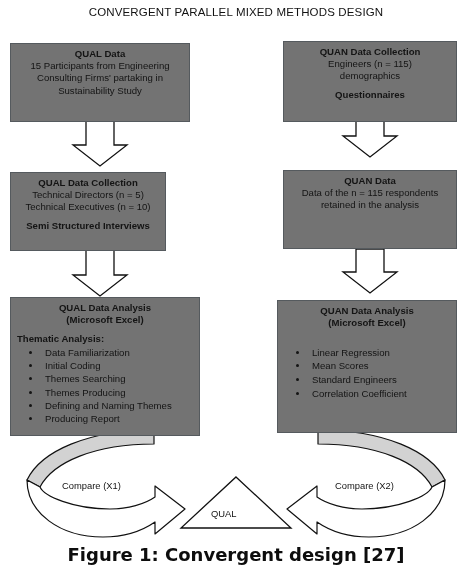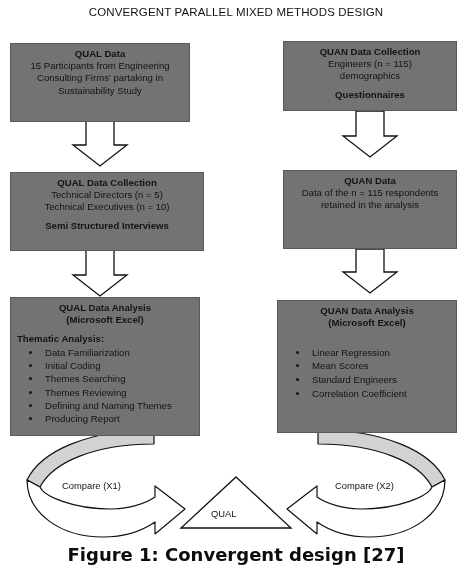--- a/index.html
+++ b/index.html
@@ -155,29 +155,29 @@
     </g>
   </svg>
 
   <div class="box" style="left:10px;top:43px;width:180px;height:79px;">
     <div class="hd">QUAL Data</div>
     <div class="ln">15 Participants from Engineering</div>
     <div class="ln">Consulting Firms' partaking in</div>
     <div class="ln">Sustainability Study</div>
   </div>
 
-  <div class="box" style="left:283px;top:41px;width:174px;height:70px;">
+  <div class="box" style="left:283px;top:41px;width:174px;height:81px;">
     <div class="hd">QUAN Data Collection</div>
     <div class="ln">Engineers (n = 115)</div>
     <div class="ln">demographics</div>
     <div class="sp"></div>
     <div class="bd">Questionnaires</div>
   </div>
 
-  <div class="box" style="left:10px;top:172px;width:194px;height:79px;">
+  <div class="box" style="left:10px;top:172px;width:156px;height:79px;">
     <div class="hd">QUAL Data Collection</div>
     <div class="ln">Technical Directors (n = 5)</div>
     <div class="ln">Technical Executives (n = 10)</div>
     <div class="sp"></div>
     <div class="bd">Semi Structured Interviews</div>
   </div>
 
   <div class="box" style="left:283px;top:170px;width:174px;height:79px;">
     <div class="hd">QUAN Data</div>
     <div class="ln">Data of the n = 115 respondents</div>
@@ -185,21 +185,21 @@
   </div>
 
   <div class="box listbox" style="left:10px;top:297px;width:190px;height:139px;">
     <div class="listhead">QUAL Data Analysis</div>
     <div class="listhead">(Microsoft Excel)</div>
     <div class="lead">Thematic Analysis:</div>
     <ul class="blist">
       <li>Data Familiarization</li>
       <li>Initial Coding</li>
       <li>Themes Searching</li>
-      <li>Themes Reviewing</li>
+      <li>Themes Producing</li>
       <li>Defining and Naming Themes</li>
       <li>Producing Report</li>
     </ul>
   </div>
 
   <div class="box listbox" style="left:277px;top:300px;width:180px;height:133px;">
     <div class="listhead">QUAN Data Analysis</div>
     <div class="listhead">(Microsoft Excel)</div>
     <ul class="blist tight" style="margin-top:16px;">
       <li>Linear Regression</li>

